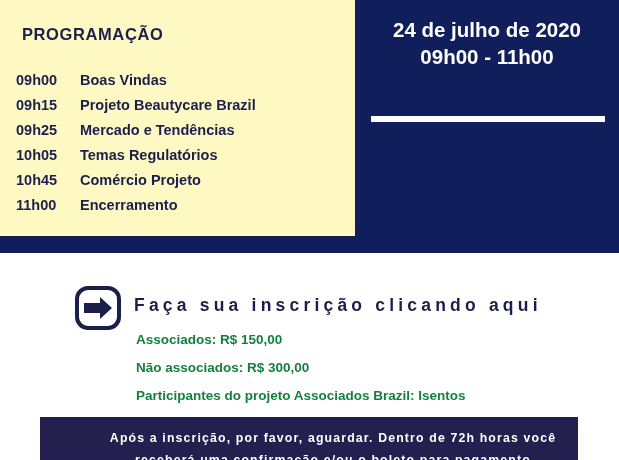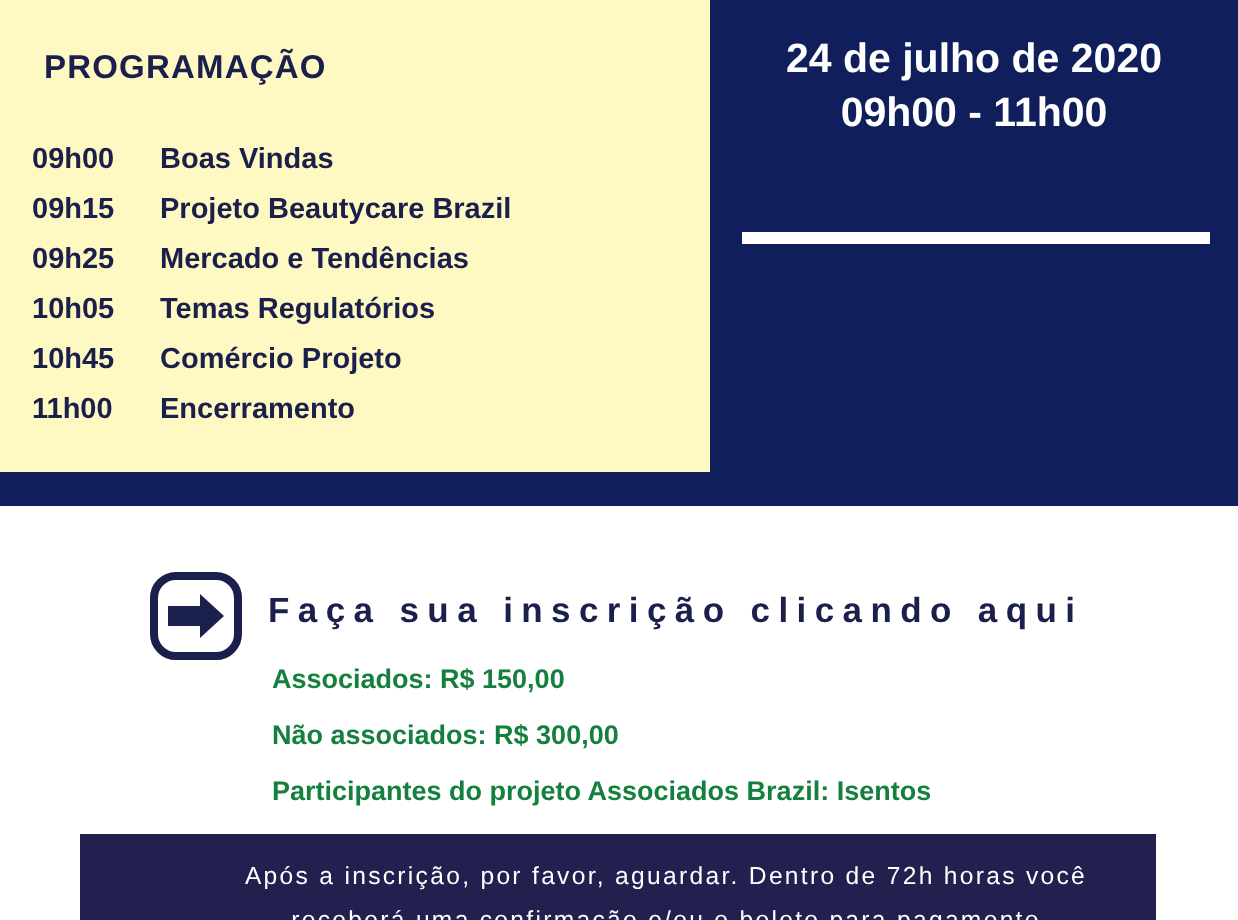--- a/index.html
+++ b/index.html
@@ -163,21 +163,21 @@
     width: 538px;
     height: 60px;
     background: #231f4e;
     text-align: center;
     overflow: hidden;
   }
 
   .notice-text {
     color: #ffffff;
     font-size: 12.3px;
-    font-weight: normal;
+    font-weight: bold;
     letter-spacing: 1.15px;
     line-height: 22px;
     padding-top: 10px;
     white-space: nowrap;
     margin-left: 48px;
   }
 </style>
 </head>
 <body>
 

